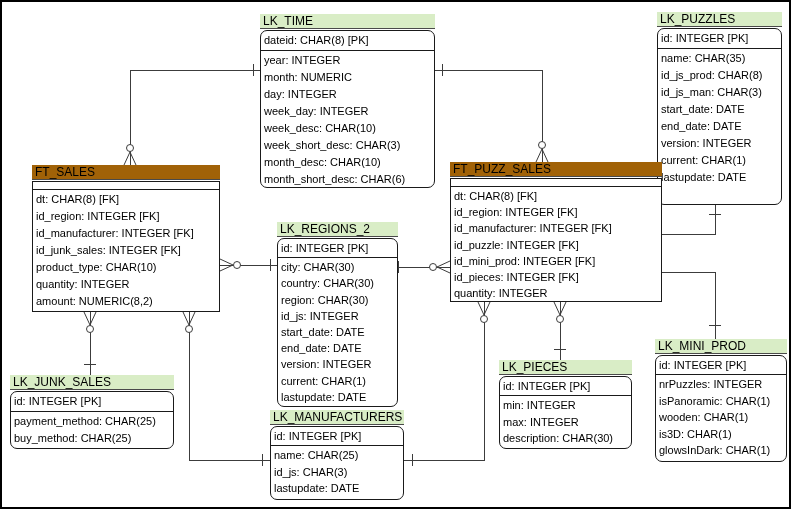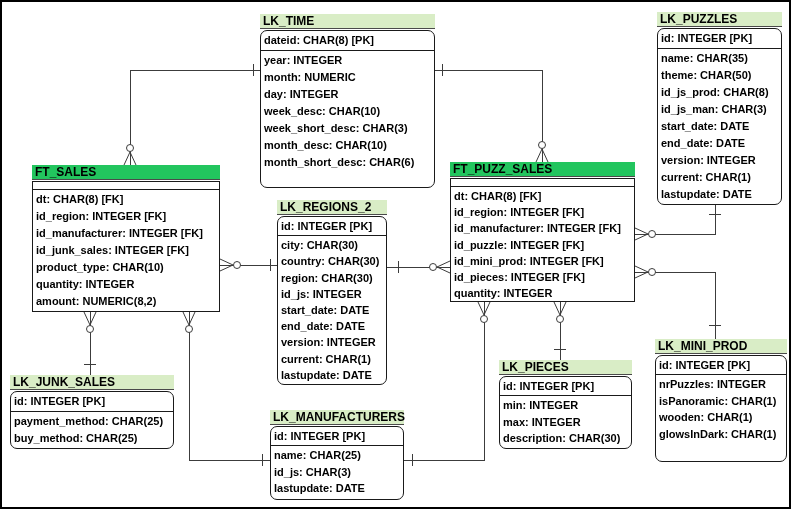--- a/index.html
+++ b/index.html
@@ -10,32 +10,32 @@
     border:2px solid #000;
     background:#ffffff;
     font-family:"Liberation Sans", sans-serif;
     overflow:hidden;
   }
   #wires{position:absolute;left:0;top:0;width:791px;height:509px;}
   .wire{stroke:#3c3c3c;stroke-width:1;fill:none;shape-rendering:crispEdges;}
   .aa{shape-rendering:auto;}
   .dot{fill:#ffffff;stroke:#3c3c3c;stroke-width:1;}
 
-  .tbl{position:absolute;font-weight:bold;}
+  .tbl{position:absolute;}
   .t-header{
     box-sizing:border-box;
     height:15px;line-height:13px;
     font-size:12px;color:#000;
     padding:1px 3px 0 3px;
     border-bottom:1px solid #4a4a4a;
     margin-bottom:1px;
     white-space:nowrap;
   }
   .hdr-lookup{background:#d9edc6;}
-  .hdr-fact{background:#22c55e;}
+  .hdr-fact{background:#a16207;}
   .t-body{
     box-sizing:border-box;
     background:#fff;
     border:1px solid #1a1a1a;
     overflow:hidden;
   }
   .rounded .t-body{border-radius:7px;}
   .t-pk{border-bottom:1px solid #1a1a1a;padding:1px 0;min-height:5px;}
   .t-fields{padding:1px 0;}
   .t-row{
@@ -44,22 +44,22 @@
     padding:0 2px 0 3px;
     white-space:nowrap;
   }
   .compact .t-row{height:16.2px;line-height:16.2px;}
   .snug .t-row{height:16.4px;line-height:16.4px;}
 
   
   #t-lk-time{left:258px;top:12px;width:175px;}            #t-lk-time .t-body{height:158px;}
   #t-lk-puzzles{left:655px;top:10px;width:125px;}         #t-lk-puzzles .t-body{height:177px;}
   #t-ft-sales{left:30px;top:163px;width:188px;}           #t-ft-sales .t-body{height:131px;}
-  #t-lk-regions-2{left:275px;top:198px;width:110px;}      #t-lk-regions-2 .t-body{height:169px;}
-  #t-ft-puzz-sales{left:448px;top:160px;width:185px;}     #t-ft-puzz-sales .t-body{height:124px;}
+  #t-lk-regions-2{left:275px;top:220px;width:121px;}      #t-lk-regions-2 .t-body{height:169px;}
+  #t-ft-puzz-sales{left:448px;top:160px;width:212px;}     #t-ft-puzz-sales .t-body{height:124px;}
   #t-lk-junk-sales{left:8px;top:373px;width:164px;}       #t-lk-junk-sales .t-body{height:58px;}
   #t-lk-manufacturers{left:268px;top:408px;width:134px;}  #t-lk-manufacturers .t-body{height:74px;}
   #t-lk-pieces{left:497px;top:358px;width:133px;}         #t-lk-pieces .t-body{height:73px;}
   #t-lk-mini-prod{left:653px;top:337px;width:132px;}      #t-lk-mini-prod .t-body{height:107px;}
 </style>
 </head>
 <body>
 
 <div id="canvas">
 
@@ -139,37 +139,37 @@
   <div id="t-lk-time" class="tbl rounded">
     <div class="t-header hdr-lookup">LK_TIME</div>
     <div class="t-body">
       <div class="t-pk">
           <div class="t-row">dateid: CHAR(8)  [PK]</div>
         </div>
       <div class="t-fields">
           <div class="t-row">year: INTEGER</div>
           <div class="t-row">month: NUMERIC</div>
           <div class="t-row">day: INTEGER</div>
+          <div class="t-row">week_day: INTEGER</div>
           <div class="t-row">week_desc: CHAR(10)</div>
           <div class="t-row">week_short_desc: CHAR(3)</div>
           <div class="t-row">month_desc: CHAR(10)</div>
           <div class="t-row">month_short_desc: CHAR(6)</div>
         </div>
     </div>
   </div>
 
   <div id="t-lk-puzzles" class="tbl rounded">
     <div class="t-header hdr-lookup">LK_PUZZLES</div>
     <div class="t-body">
       <div class="t-pk">
           <div class="t-row">id: INTEGER  [PK]</div>
         </div>
       <div class="t-fields">
           <div class="t-row">name: CHAR(35)</div>
-          <div class="t-row">theme: CHAR(50)</div>
           <div class="t-row">id_js_prod: CHAR(8)</div>
           <div class="t-row">id_js_man: CHAR(3)</div>
           <div class="t-row">start_date: DATE</div>
           <div class="t-row">end_date: DATE</div>
           <div class="t-row">version: INTEGER</div>
           <div class="t-row">current: CHAR(1)</div>
           <div class="t-row">lastupdate: DATE</div>
         </div>
     </div>
   </div>
@@ -270,18 +270,19 @@
   <div id="t-lk-mini-prod" class="tbl rounded snug">
     <div class="t-header hdr-lookup">LK_MINI_PROD</div>
     <div class="t-body">
       <div class="t-pk">
           <div class="t-row">id: INTEGER  [PK]</div>
         </div>
       <div class="t-fields">
           <div class="t-row">nrPuzzles: INTEGER</div>
           <div class="t-row">isPanoramic: CHAR(1)</div>
           <div class="t-row">wooden: CHAR(1)</div>
+          <div class="t-row">is3D: CHAR(1)</div>
           <div class="t-row">glowsInDark: CHAR(1)</div>
         </div>
     </div>
   </div>
 
 </div>
 
 </body></html>

